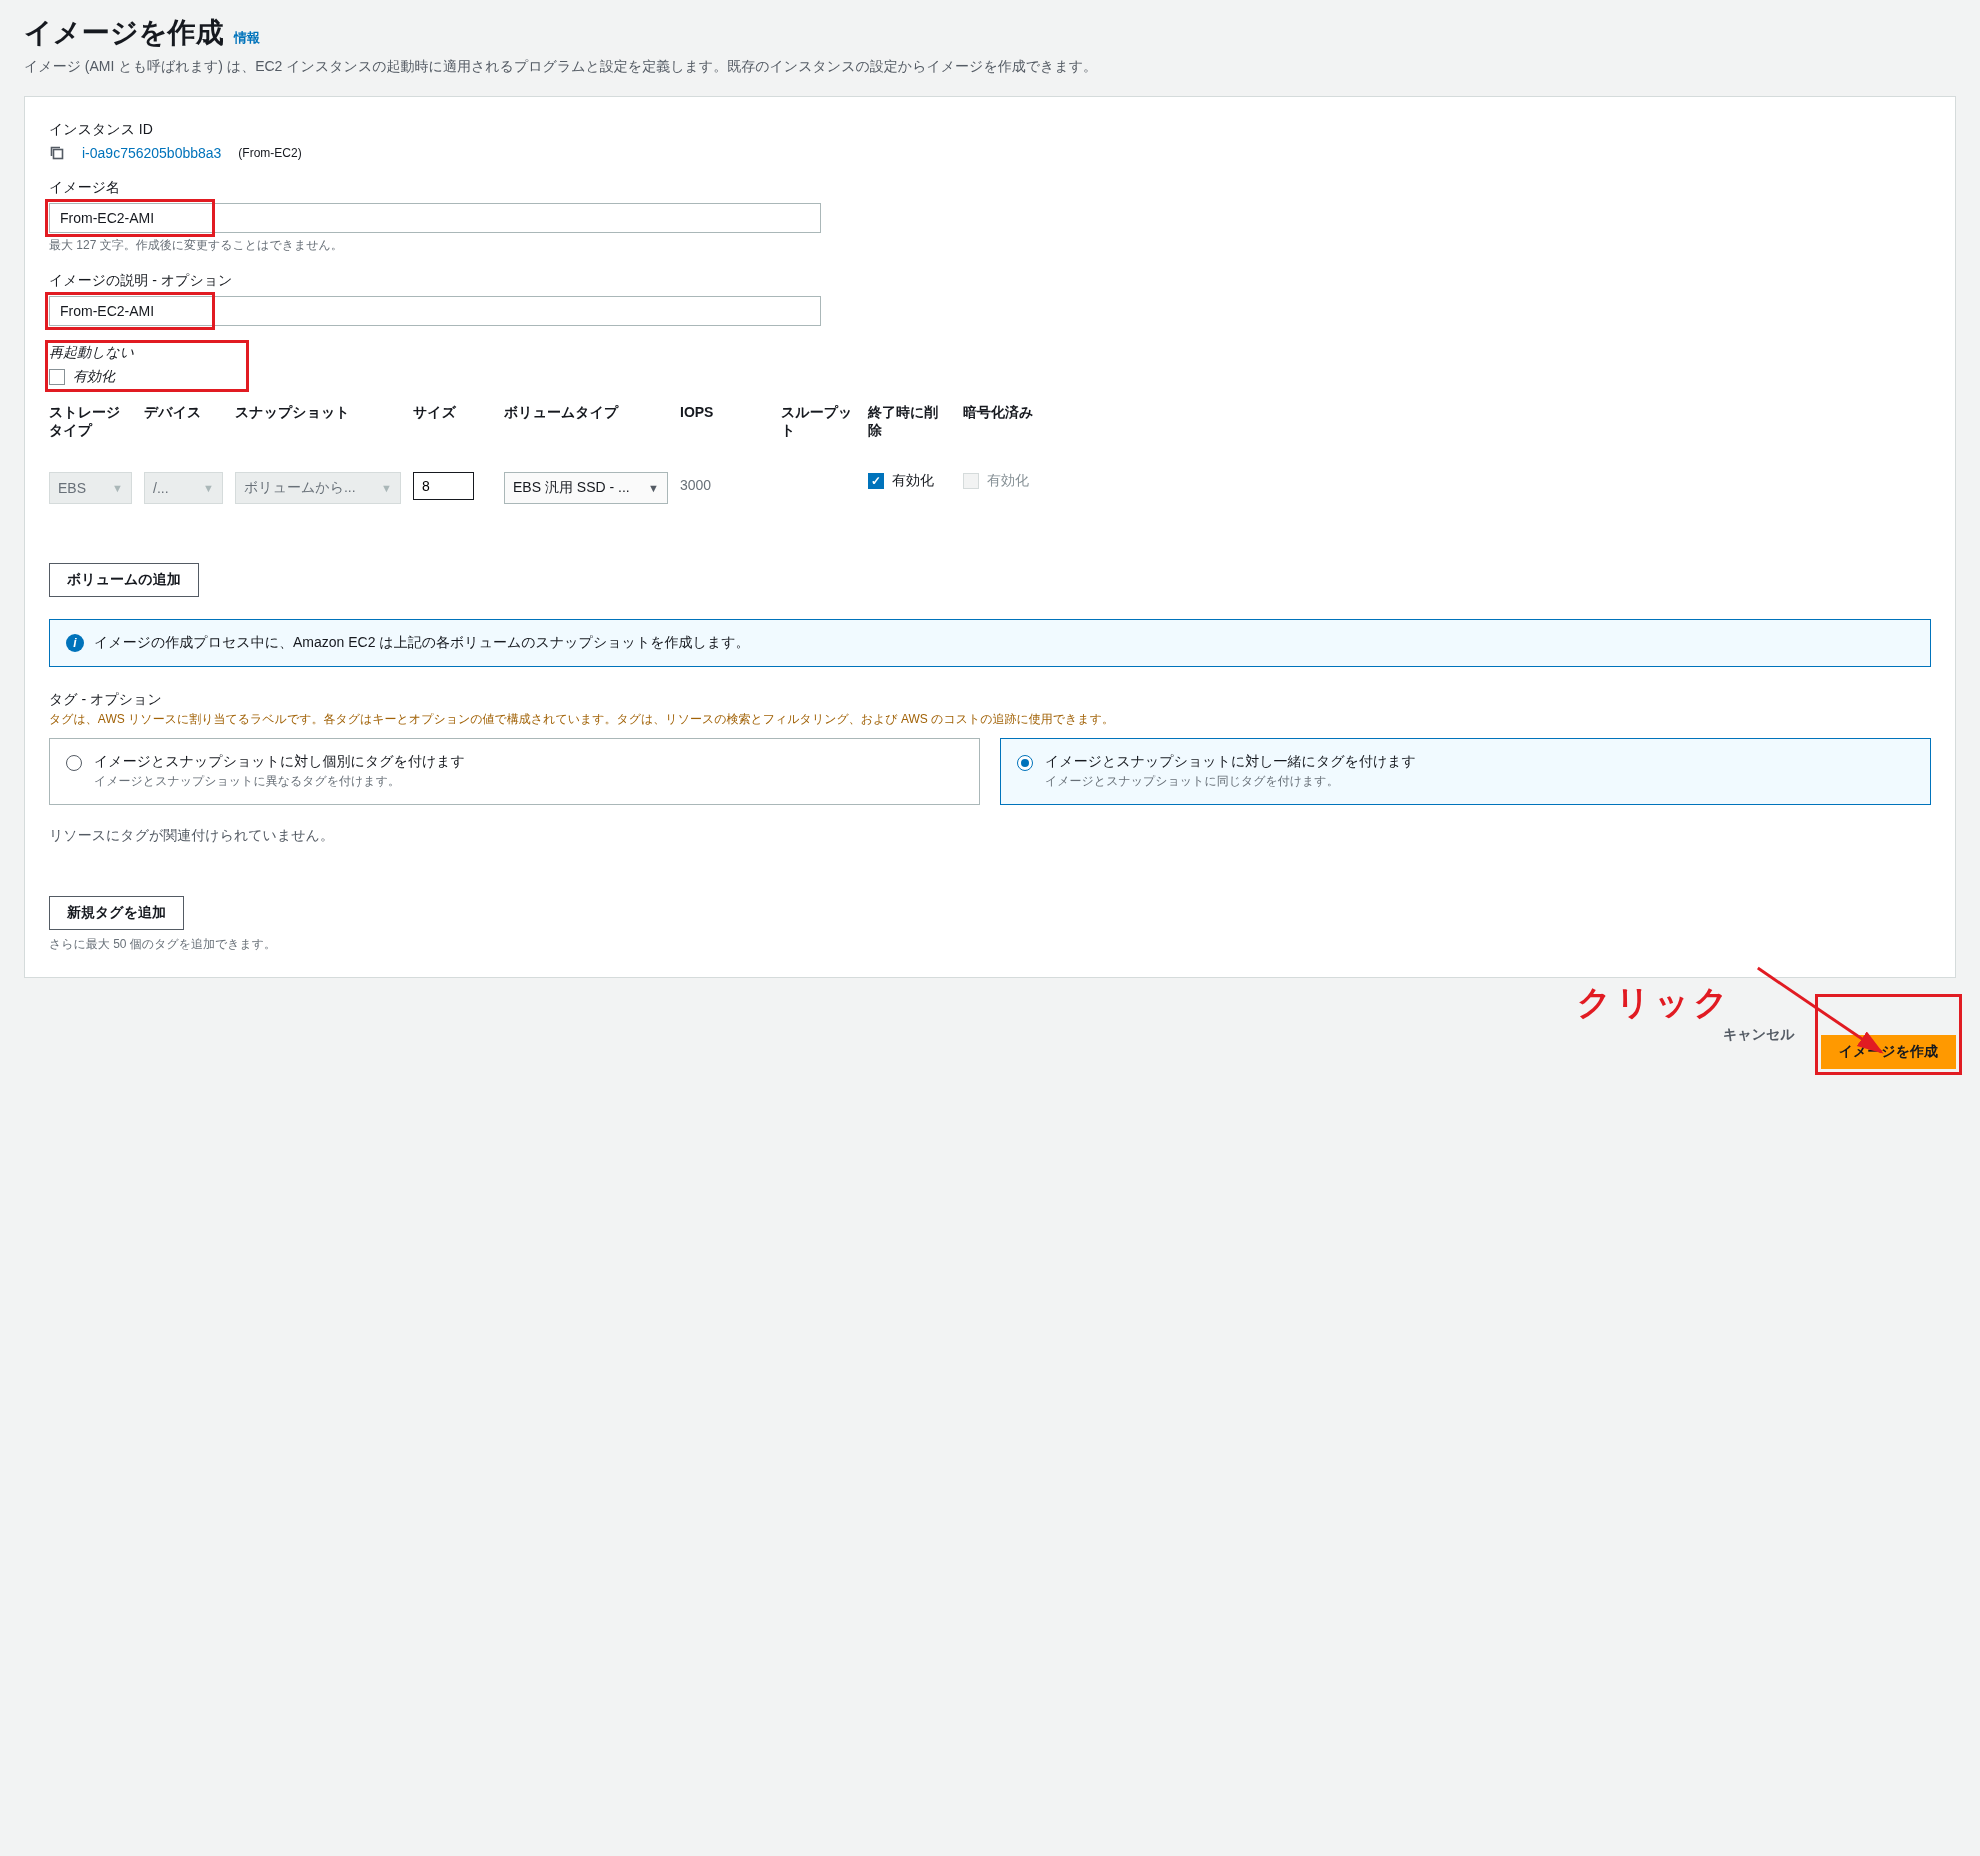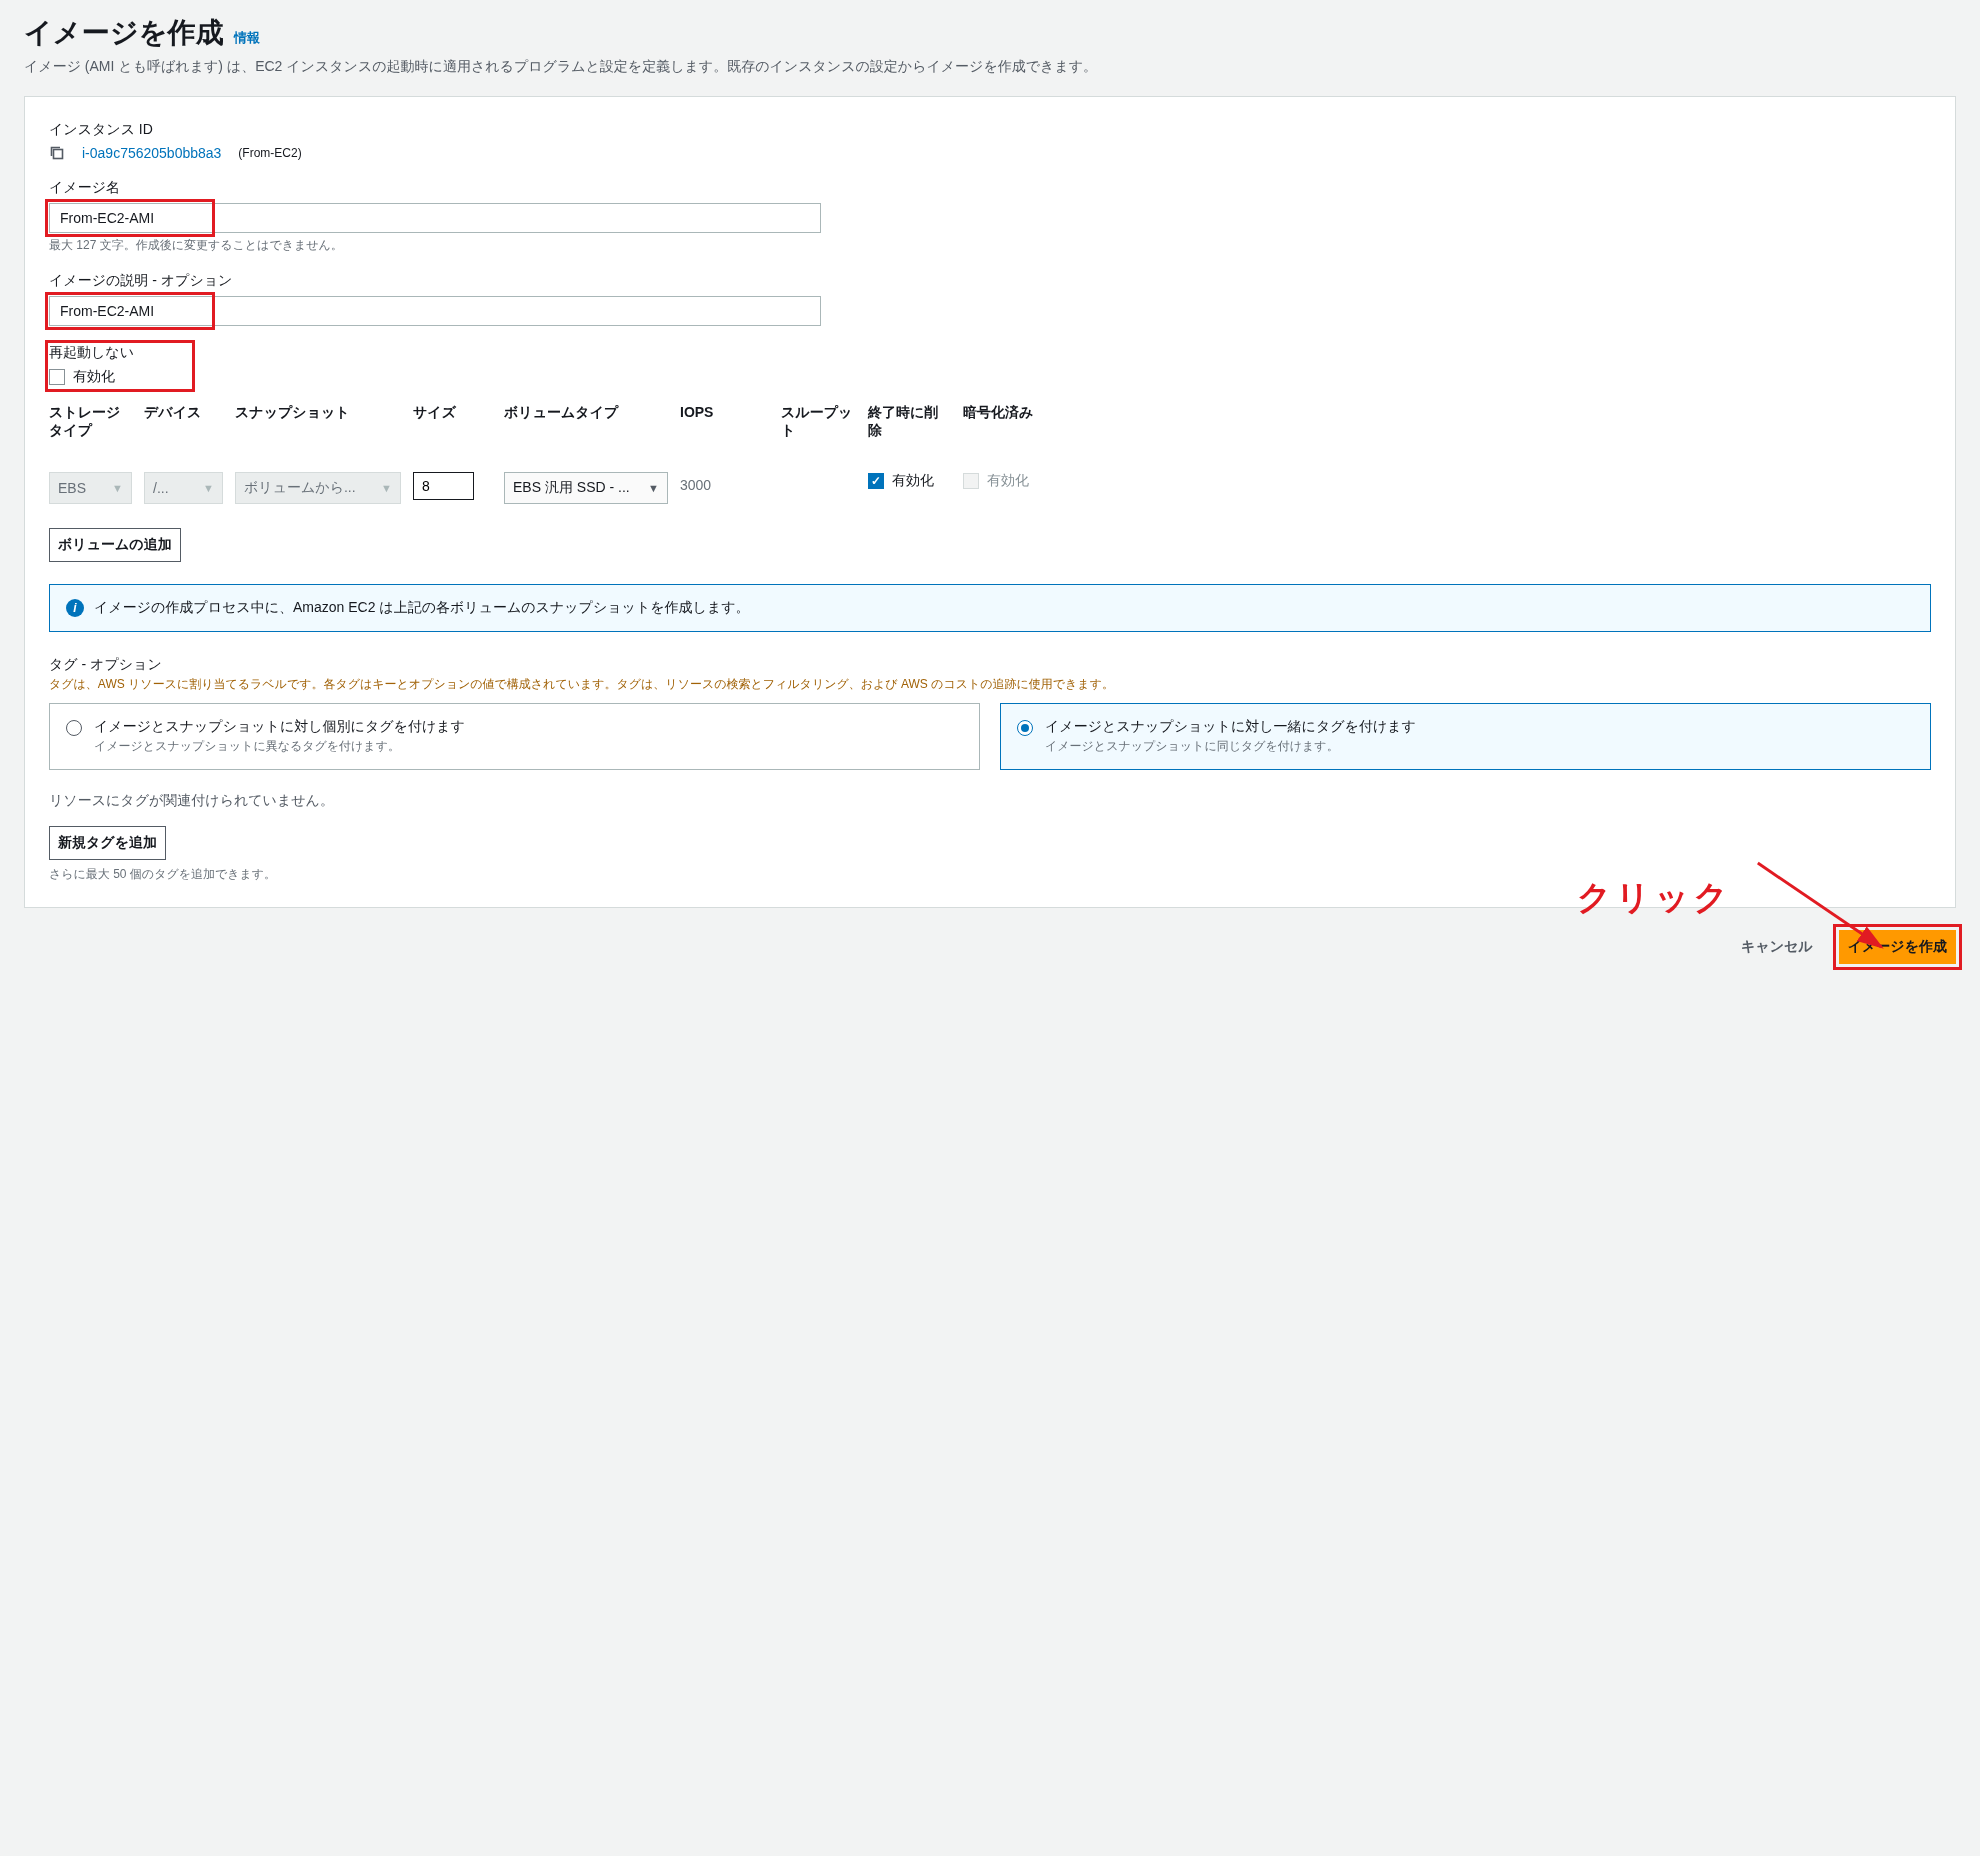--- a/index.html
+++ b/index.html
@@ -82,27 +82,28 @@
       border: 1px solid #16191f;
       padding: 5px 8px;
       width: 61px;
       font-size: 14px;
       background: #fff;
     }
     .static-val { padding: 5px 0; font-size: 14px; color: #687078; }
 
     .btn {
       display: inline-flex; align-items: center; justify-content: center;
-      padding: 7px 8px;
+      padding: 7px 17px;
       font-size: 14px;
       font-weight: 700;
       border: 1px solid #545b64;
       background: #fff;
       color: #16191f;
       cursor: pointer;
+      margin-top: 35px;
     }
     .btn-primary {
       background: #ff9900;
       border: 1px solid #ff9900;
       color: #16191f;
     }
     .btn-link { border: none; background: none; color: #545b64; font-weight: 700; cursor: pointer; padding: 8px 16px; font-size: 14px; }
 
     .add-volume-row { margin-top: 24px; }
 
@@ -222,21 +223,21 @@
 
   
   <div class="field-block">
     <span class="field-label">イメージの説明 - オプション</span>
     <div class="hl-box">
       <input class="text-input" value="From-EC2-AMI" style="">
     </div>
   </div>
 
   
-  <div class="field-block rel" style="width:142px;">
+  <div class="field-block rel" style="width:196px;font-style:italic;">
     <span class="field-label">再起動しない</span>
     <div class="checkbox-row">
       <span class="checkbox"></span>
       <span class="checkbox-label">有効化</span>
     </div>
     <div class="anno" style="left:-4px;top:-4px;right:-4px;bottom:-6px;"></div>
   </div>
 
   
 

